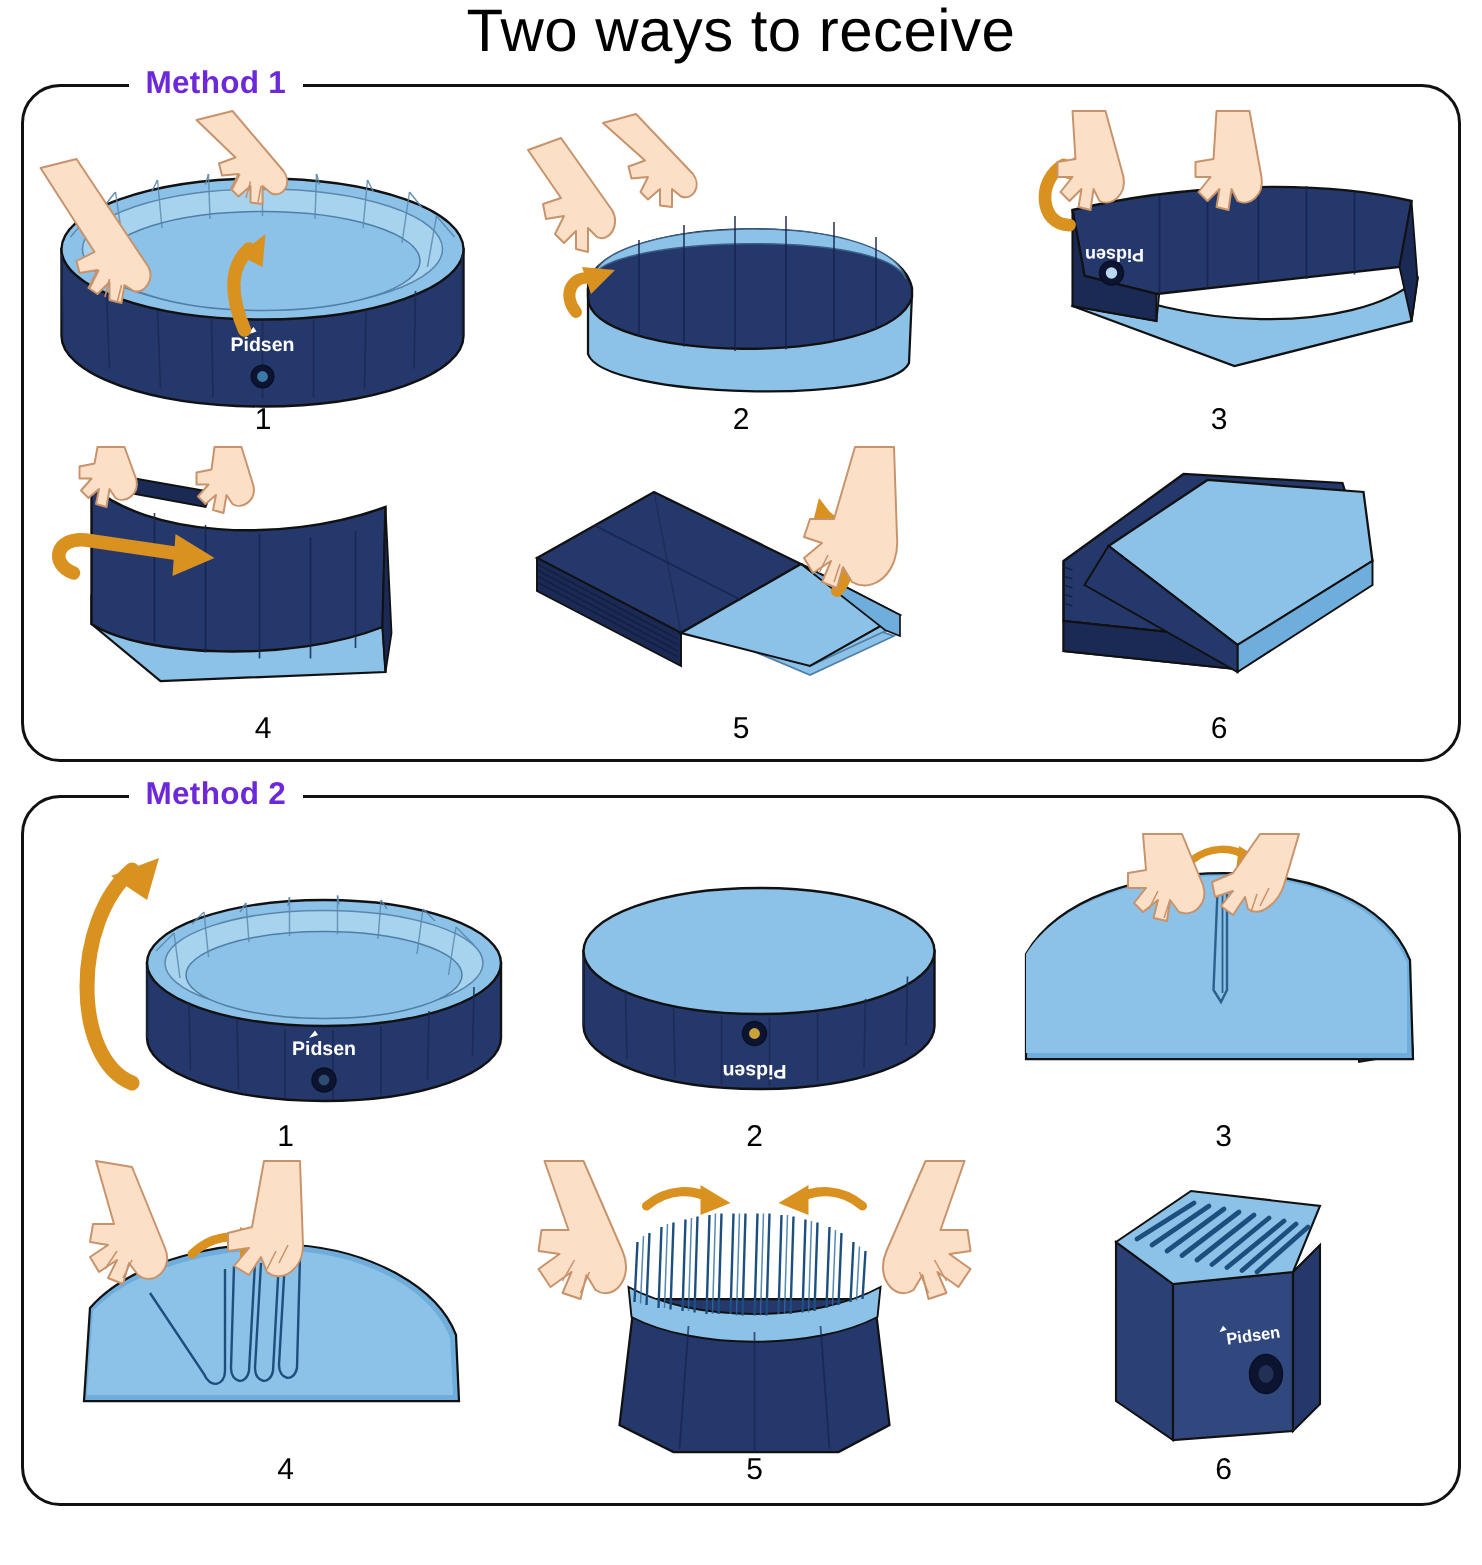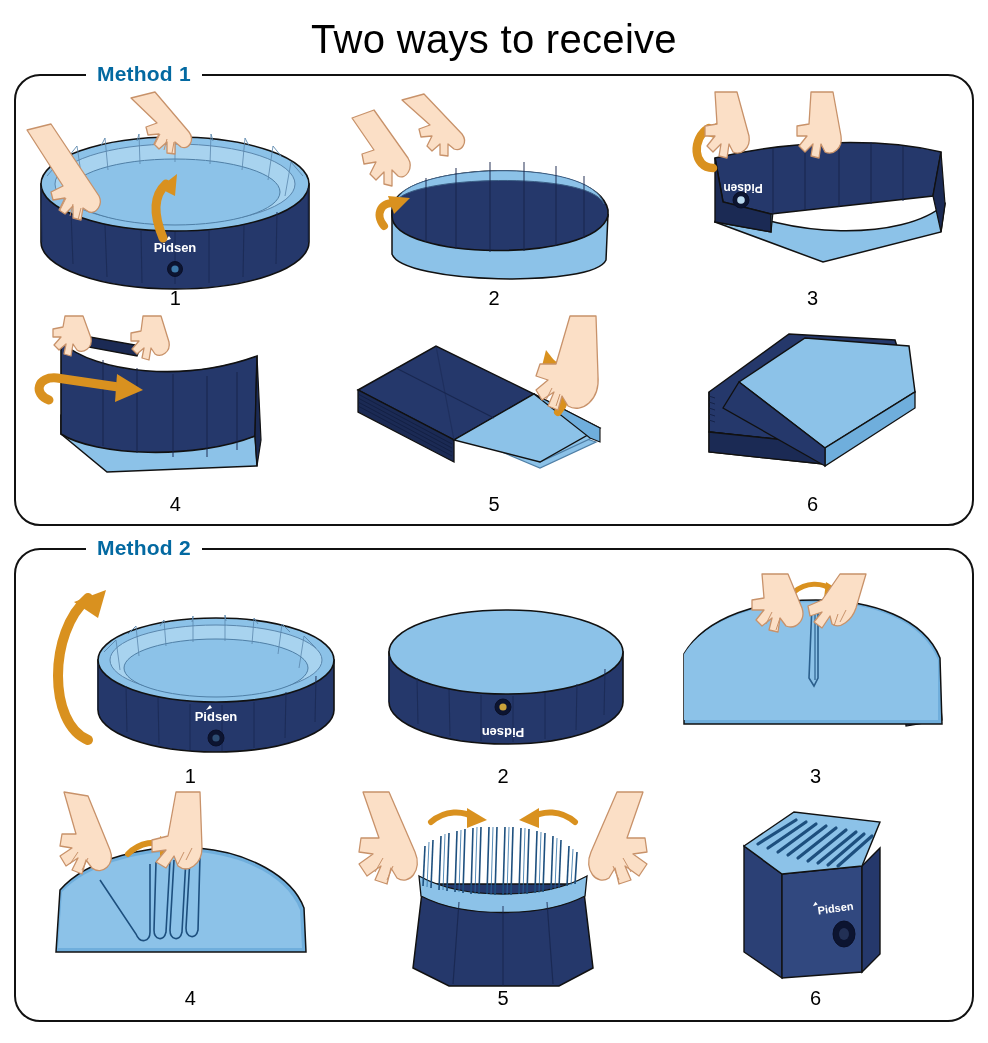--- a/index.html
+++ b/index.html
@@ -1,30 +1,30 @@
 <!DOCTYPE html>
 <html><head>
 <meta charset="utf-8">
 <style>
   html,body{margin:0;padding:0;background:#fff;}
   body{width:988px;height:1043px;font-family:"Liberation Sans",sans-serif;color:#111;overflow:hidden;position:relative;}
 
   .page{width:988px;height:1043px;position:relative;}
 
   
-  .header{text-align:center;padding-top:18px;}
+  .header{text-align:center;padding-top:0;}
   .title{font-size:40px;font-weight:400;letter-spacing:.3px;line-height:1.05;color:#000;}
   .subtitle{font-size:19px;font-weight:400;margin-top:3px;color:#000;}
 
   
   .method{position:relative;margin:0 14px;border:2.5px solid #111;border-radius:26px;box-sizing:border-box;}
   #method-1{height:452px;margin-top:14px;}
   #method-2{height:474px;margin-top:22px;padding-left:18px;}
 
-  .method-label{position:absolute;top:-14px;left:70px;background:#fff;padding:0 11px;font-size:21px;font-weight:700;letter-spacing:.2px;color:#0369a1;}
+  .method-label{position:absolute;top:-14px;left:70px;background:#fff;padding:0 11px;font-size:21px;font-weight:700;letter-spacing:.2px;color:#6d28d9;}
 
   .row{display:flex;width:100%;box-sizing:border-box;}
   .cell{flex:1;position:relative;display:flex;flex-direction:column;align-items:center;justify-content:flex-end;}
   .art{position:relative;width:100%;display:flex;align-items:center;justify-content:center;}
   .step-num{font-size:20px;color:#000;text-align:center;line-height:1;}
 
   svg{display:block;overflow:visible;}
 
   
   .logo-t{font-family:"Liberation Sans",sans-serif;font-weight:700;fill:#fff;}

